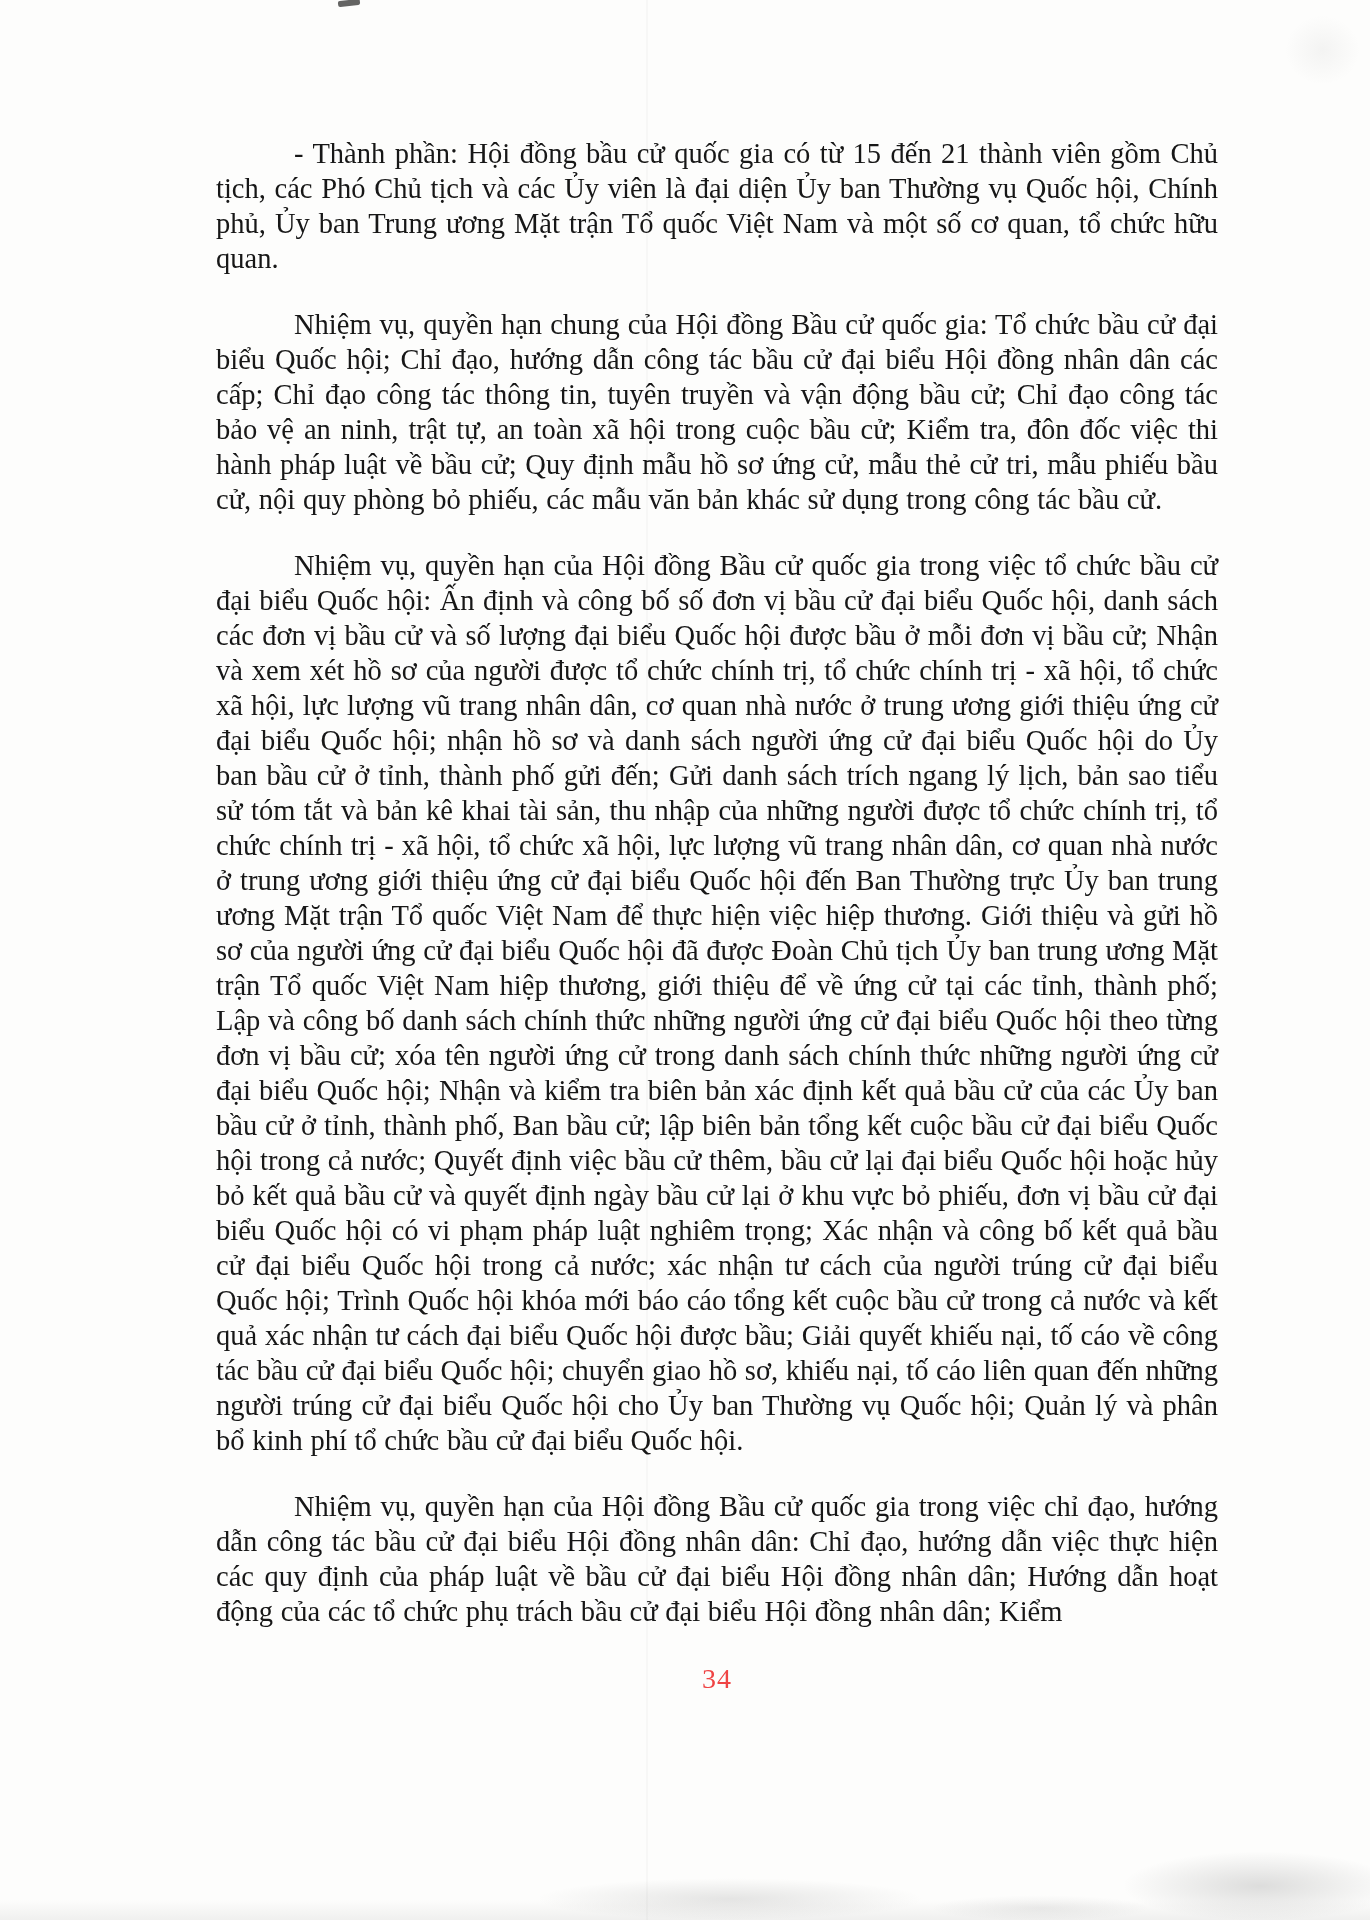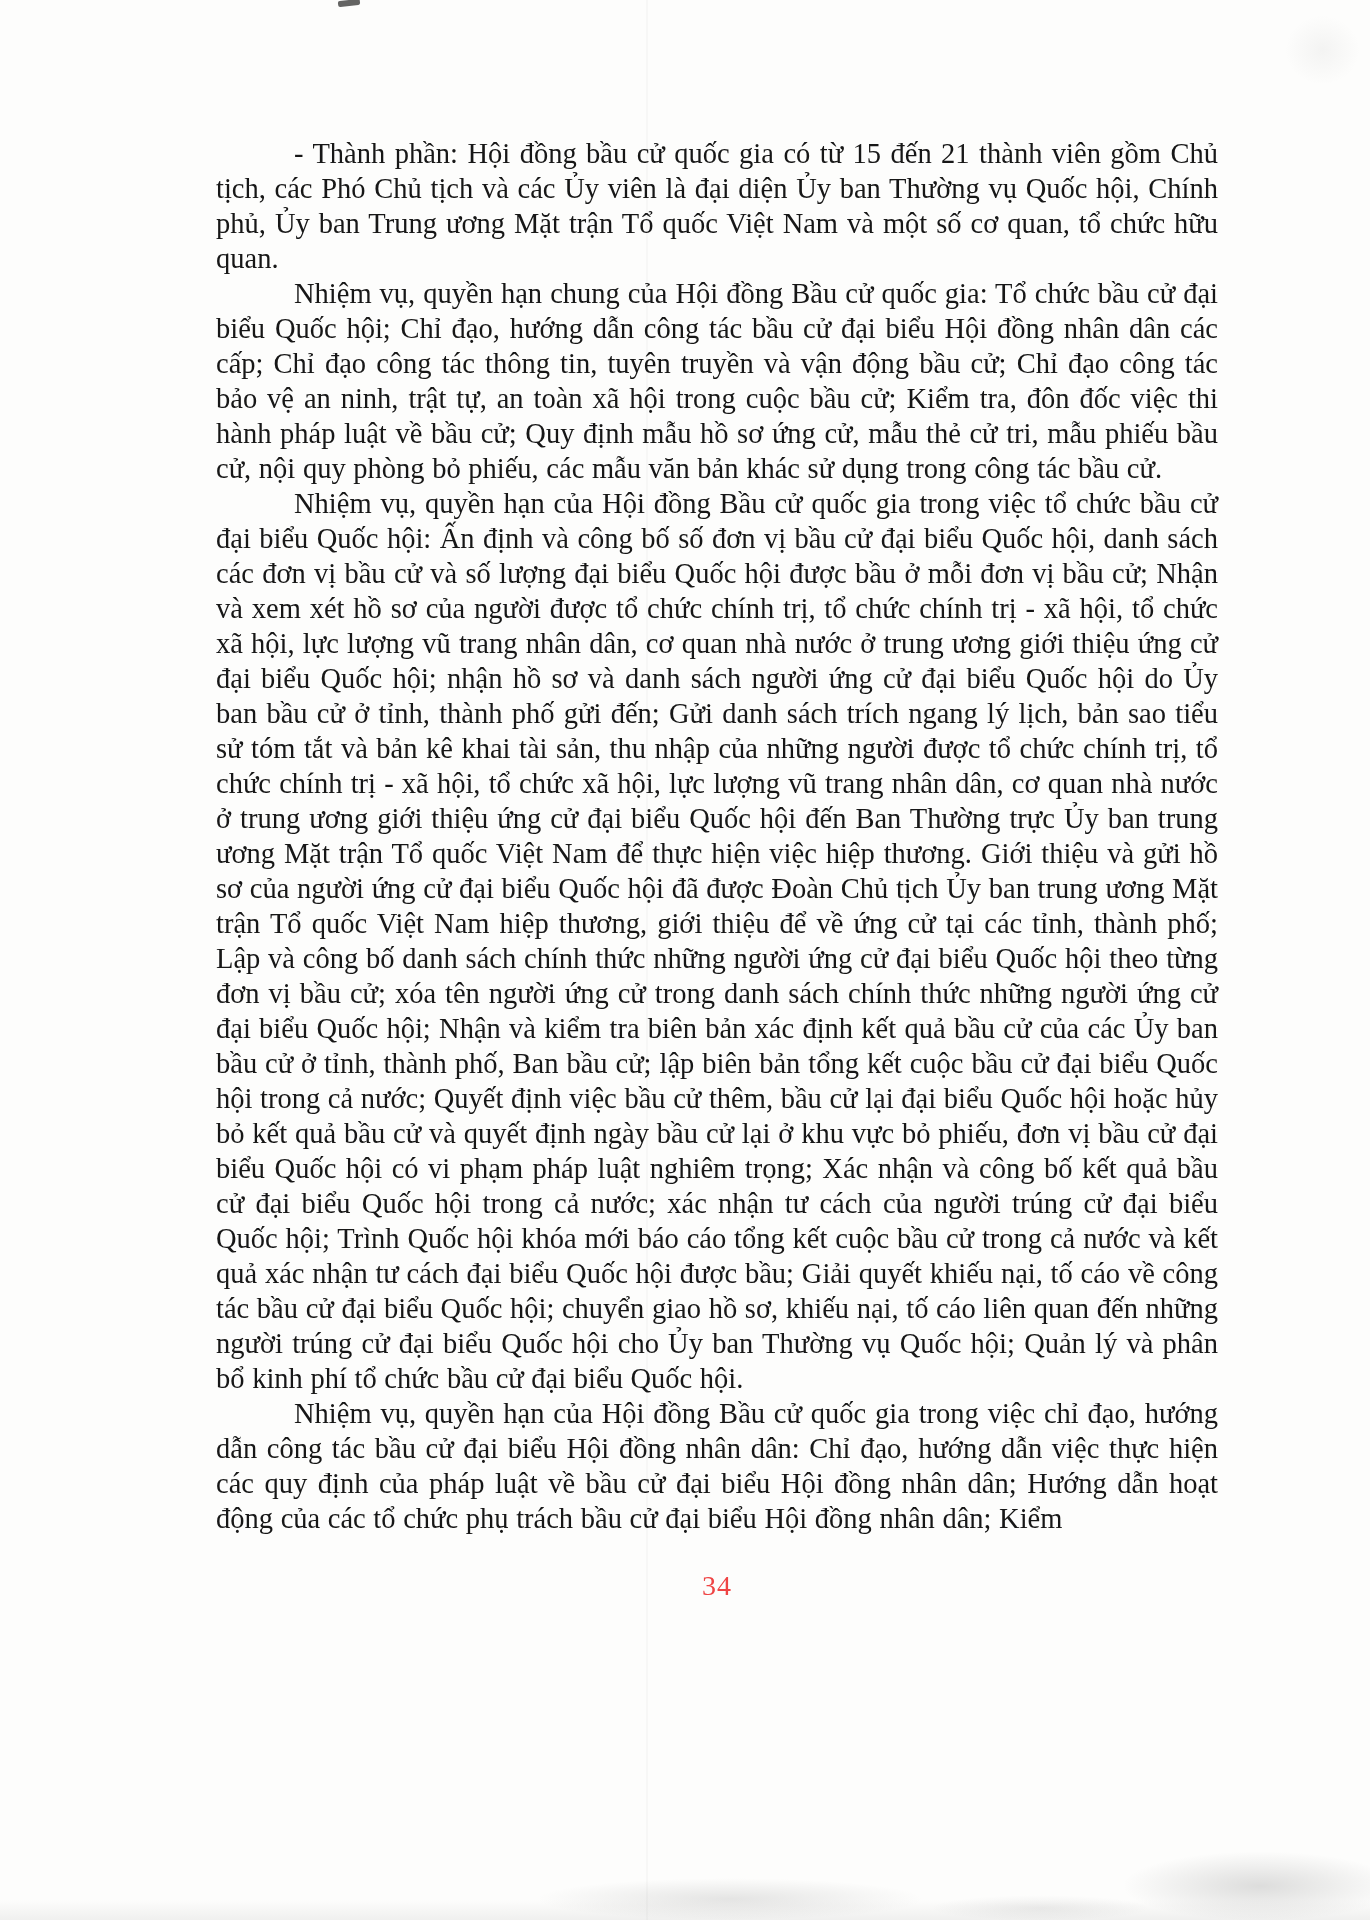--- a/index.html
+++ b/index.html
@@ -26,20 +26,21 @@
     line-height: 35px;
     text-align: justify;
   }
   .text-block p {
     margin: 0;
     padding: 0;
     text-indent: 78px;
     word-spacing: 0.5px;
   }
   .text-block p + p {
+    margin-top: 31px;
   }
   .page-number {
     margin-top: 32px;
     text-align: center;
     font-size: 28px;
     letter-spacing: 1px;
     color: #ef4444;
   }
   
   .mark-top {

